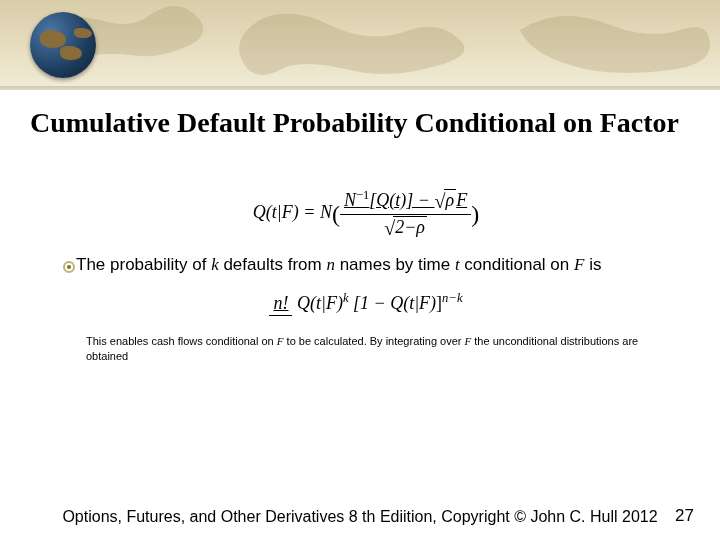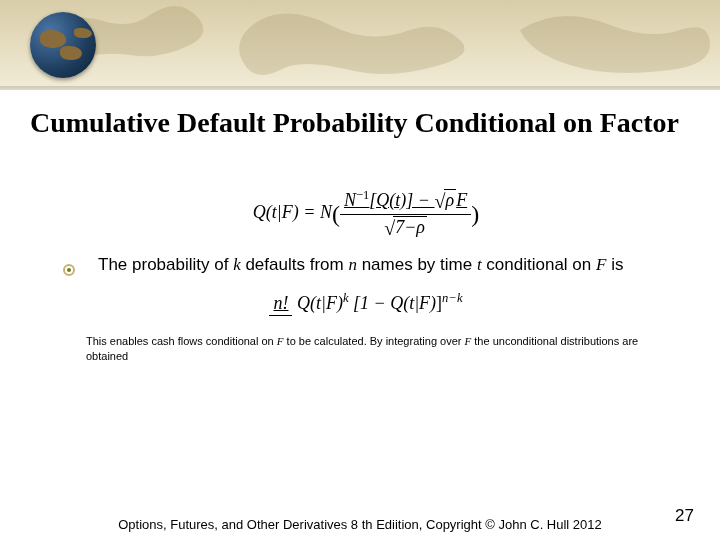--- a/index.html
+++ b/index.html
@@ -91,46 +91,46 @@
     vertical-align: -2px;
   }
   .sqrt .under {
     border-top: 1.2px solid #000;
     padding: 0 2px;
     margin-left: -2px;
     display: inline-block;
   }
   .bullet-row {
     display: flex;
-    align-items: flex-end;
-    gap: 22px;
+    align-items: center;
+    gap: 0;
     font-size: 17px;
     line-height: 1.35;
   }
   .bullet-dot {
     flex: 0 0 auto;
     margin-top: 4px;
   }
   .bullet-dot svg { display:block; }
   .it { font-family: "Times New Roman", Times, serif; font-style: italic; }
   .formula2 {
     text-align: center;
     margin: 14px 0 18px 0;
   }
   .para {
     font-size: 11px;
     line-height: 1.35;
     margin-left: 24px;
   }
   .footer {
     position: absolute;
-    bottom: 8px;
+    bottom: 14px;
     width: 100%;
     text-align: center;
-    font-size: 13px;
+    font-size: 16px;
     color: #000;
   }
   .pagenum {
     position: absolute;
     right: 26px;
     bottom: 14px;
     font-size: 17px;
     color: #000;
     text-align: right;
   }
@@ -156,21 +156,21 @@
 <div class="title">Cumulative Default Probability Conditional on Factor</div>
 
 <div class="body-area">
 
   <div class="formula math">
     <span>Q(t|F) = N</span><span class="big">(</span><span class="frac">
       <span class="num">
         <span class="it">N</span><span class="sup">−1</span><span>[Q(t)] − </span><span class="sqrt"><span class="rad">√</span><span class="under">ρ</span></span><span>F</span>
       </span>
       <span class="den">
-        <span class="sqrt"><span class="rad">√</span><span class="under">7−ρ</span></span>
+        <span class="sqrt"><span class="rad">√</span><span class="under">2−ρ</span></span>
       </span>
     </span><span class="big">)</span>
   </div>
 
   <div class="bullet-row">
     <span class="bullet-dot">
       <svg width="14" height="14" viewBox="0 0 14 14">
         <circle cx="7" cy="7" r="5" fill="none" stroke="#c9b26b" stroke-width="2"></circle>
         <circle cx="7" cy="7" r="2" fill="#6a7a2f"></circle>
       </svg>

